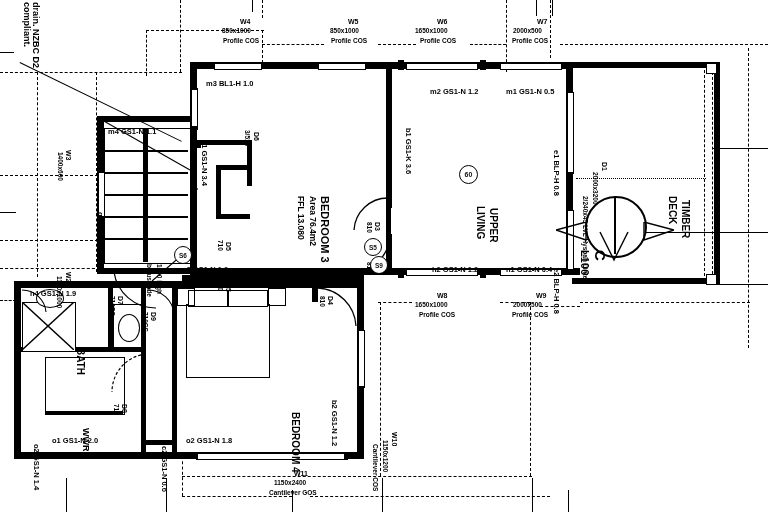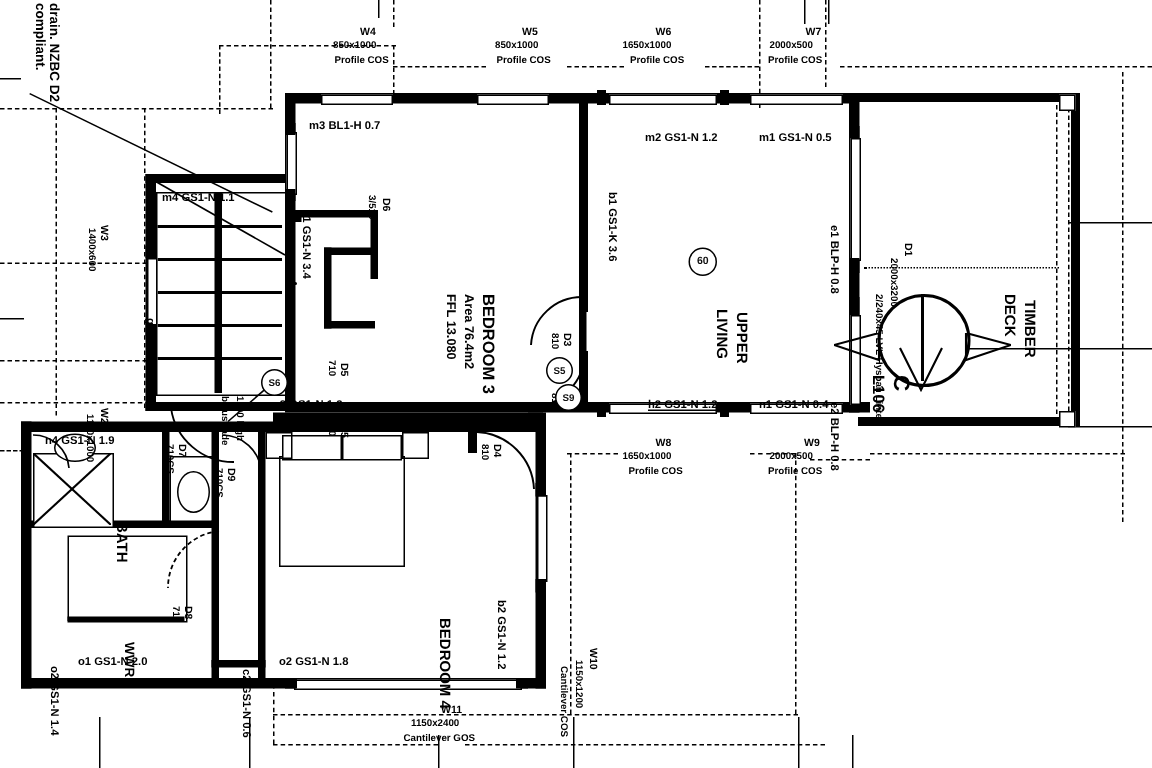--- a/index.html
+++ b/index.html
@@ -318,27 +318,27 @@
 
   <div class="txt t7 rot270" style="left:124px;top:296px;">D7</div>
   <div class="txt t65 rot270" style="left:115px;top:296px;">710CS</div>
 
   <div class="txt t7 rot270" style="left:128px;top:404px;">D8</div>
   <div class="txt t65 rot270" style="left:119px;top:404px;">710</div>
 
   <div class="txt t7 rot270" style="left:157px;top:312px;">D9</div>
   <div class="txt t65 rot270" style="left:148px;top:312px;">710CS</div>
 
-  <div class="txt t75" style="left:206px;top:80px;">m3 BL1-H 0.7</div>
+  <div class="txt t75" style="left:206px;top:80px;">m3 BL1-H 1.0</div>
   <div class="txt t75" style="left:108px;top:128px;">m4 GS1-N 1.1</div>
   <div class="txt t75" style="left:430px;top:88px;">m2 GS1-N 1.2</div>
   <div class="txt t75" style="left:506px;top:88px;">m1 GS1-N 0.5</div>
   <div class="txt t75" style="left:182px;top:266px;">n3 GS1-N 1.2</div>
   <div class="txt t75" style="left:30px;top:290px;">n4 GS1-N 1.9</div>
-  <div class="txt t75" style="left:432px;top:266px;text-decoration:underline;">h2 GS1-N 1.2</div>
+  <div class="txt t75" style="left:432px;top:266px;">h2 GS1-N 1.2</div>
   <div class="txt t75" style="left:506px;top:266px;">n1 GS1-N 0.4</div>
   <div class="txt t75 rot270" style="left:412px;top:128px;">b1 GS1-K 3.6</div>
   <div class="txt t75 rot270" style="left:338px;top:400px;">b2 GS1-N 1.2</div>
   <div class="txt t75 rot270" style="left:208px;top:140px;">c1 GS1-N 3.4</div>
   <div class="txt t75 rot270" style="left:168px;top:446px;">c2 GS1-N 0.6</div>
   <div class="txt t75 rot270" style="left:560px;top:150px;">e1 BLP-H 0.8</div>
   <div class="txt t75 rot270" style="left:560px;top:268px;">e2 BLP-H 0.8</div>
   <div class="txt t75 rot270" style="left:104px;top:212px;">g1 GS1-N 1.2</div>
   <div class="txt t75" style="left:52px;top:437px;">o1 GS1-N 2.0</div>
   <div class="txt t75 rot270" style="left:40px;top:444px;">o2 GS1-N 1.4</div>

